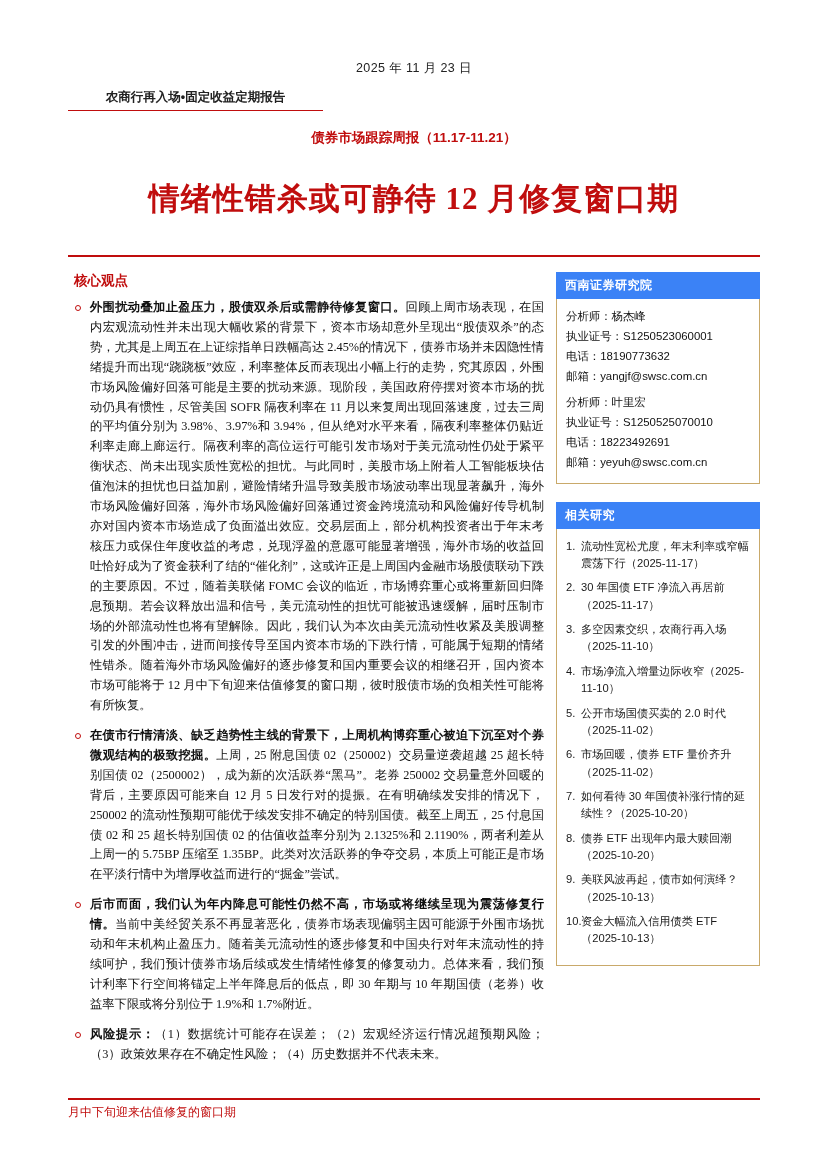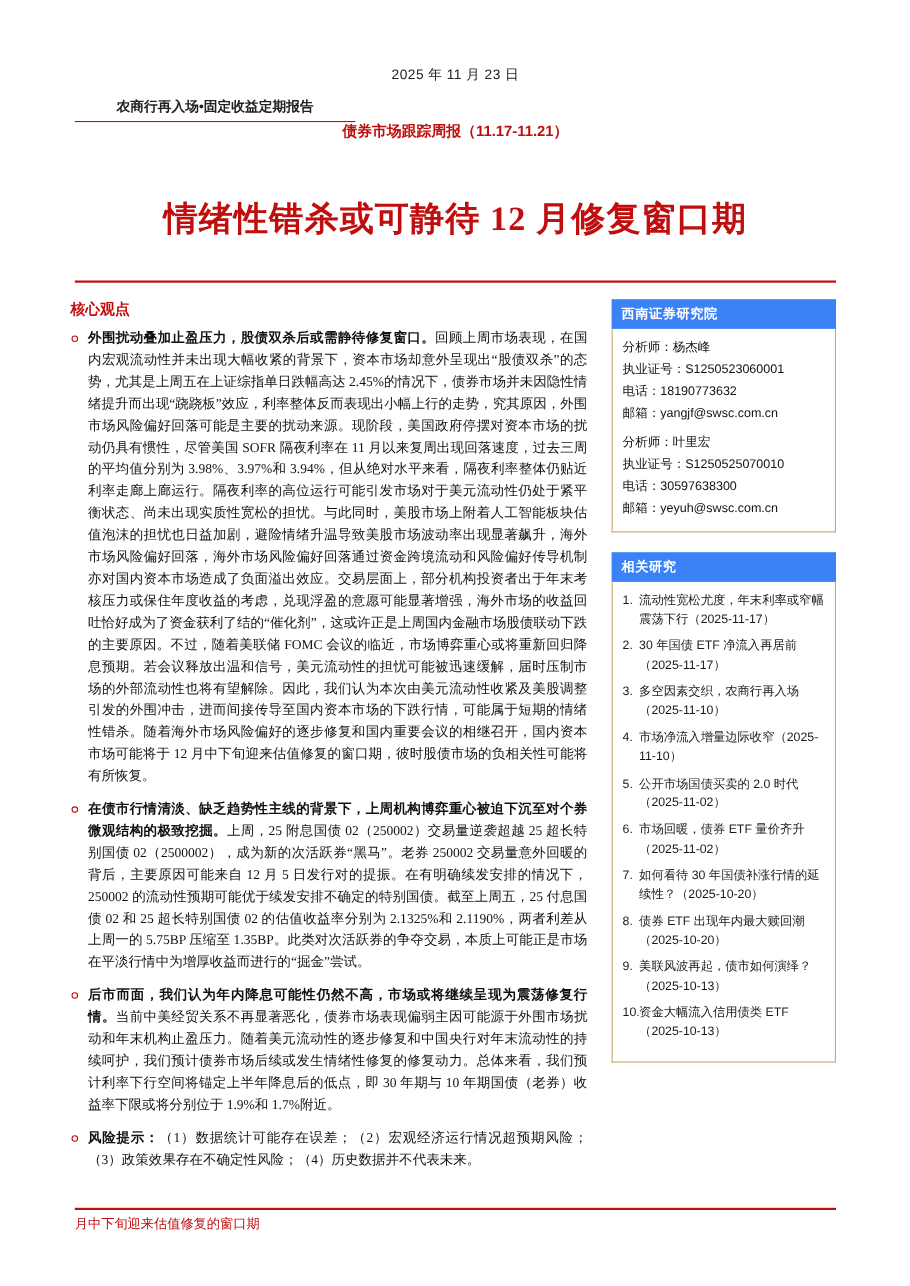--- a/index.html
+++ b/index.html
@@ -28,21 +28,21 @@
   }
   .hdr-sub{
     margin-top:12px;
     font-size:12.5px;color:#222;font-weight:bold;
     font-family:"Liberation Sans","DejaVu Sans",sans-serif;
     padding-bottom:4px;
     border-bottom:1px solid #c00d0d;
     width:255px;
   }
   .hdr-title{
-    margin-top:0;
+    margin-top:18px;
     font-size:13.5px;color:#c00d0d;font-weight:bold;
     font-family:"Liberation Sans","DejaVu Sans",sans-serif;
   }
   .logo{
     position:absolute;right:0;top:-4px;width:330px;height:84px;
   }
   .logo-mark{
     position:absolute;left:0;top:6px;width:70px;height:70px;
   }
   .logo-txt{
@@ -65,21 +65,21 @@
     letter-spacing:1px;
     font-family:"Liberation Serif","DejaVu Serif",serif;
   }
   .rule-top{
     position:absolute;left:68px;top:255px;width:692px;height:0;
     border-top:2px solid #c00d0d;
   }
 
   
   .col-left{
-    position:absolute;left:64px;top:272px;width:470px;
+    position:absolute;left:74px;top:272px;width:470px;
   }
   .col-right{
     position:absolute;left:556px;top:272px;width:204px;
   }
 
   
   .sec-head{
     color:#c00d0d;font-weight:bold;font-size:13.5px;
     font-family:"Liberation Sans","DejaVu Sans",sans-serif;
     margin-bottom:8px;
@@ -190,21 +190,21 @@
   <div class="col-right">
     <div class="rbar">西南证券研究院</div>
     <div class="rbox">
       <div class="ln">分析师：杨杰峰</div>
       <div class="ln">执业证号：S1250523060001</div>
       <div class="ln">电话：18190773632</div>
       <div class="ln">邮箱：yangjf@swsc.com.cn</div>
       <div class="gap"></div>
       <div class="ln">分析师：叶里宏</div>
       <div class="ln">执业证号：S1250525070010</div>
-      <div class="ln">电话：30597638300</div>
+      <div class="ln">电话：18223492691</div>
       <div class="ln">邮箱：yeyuh@swsc.com.cn</div>
     </div>
 
     <div class="rel">
       <div class="rbar">相关研究</div>
       <div class="rel-list">
         <div class="rel-item">
           <span class="rel-num">1.</span>
           <span class="rel-txt">流动性宽松尤度，年末利率或窄幅震荡下行（2025-11-17）</span>
         </div>

